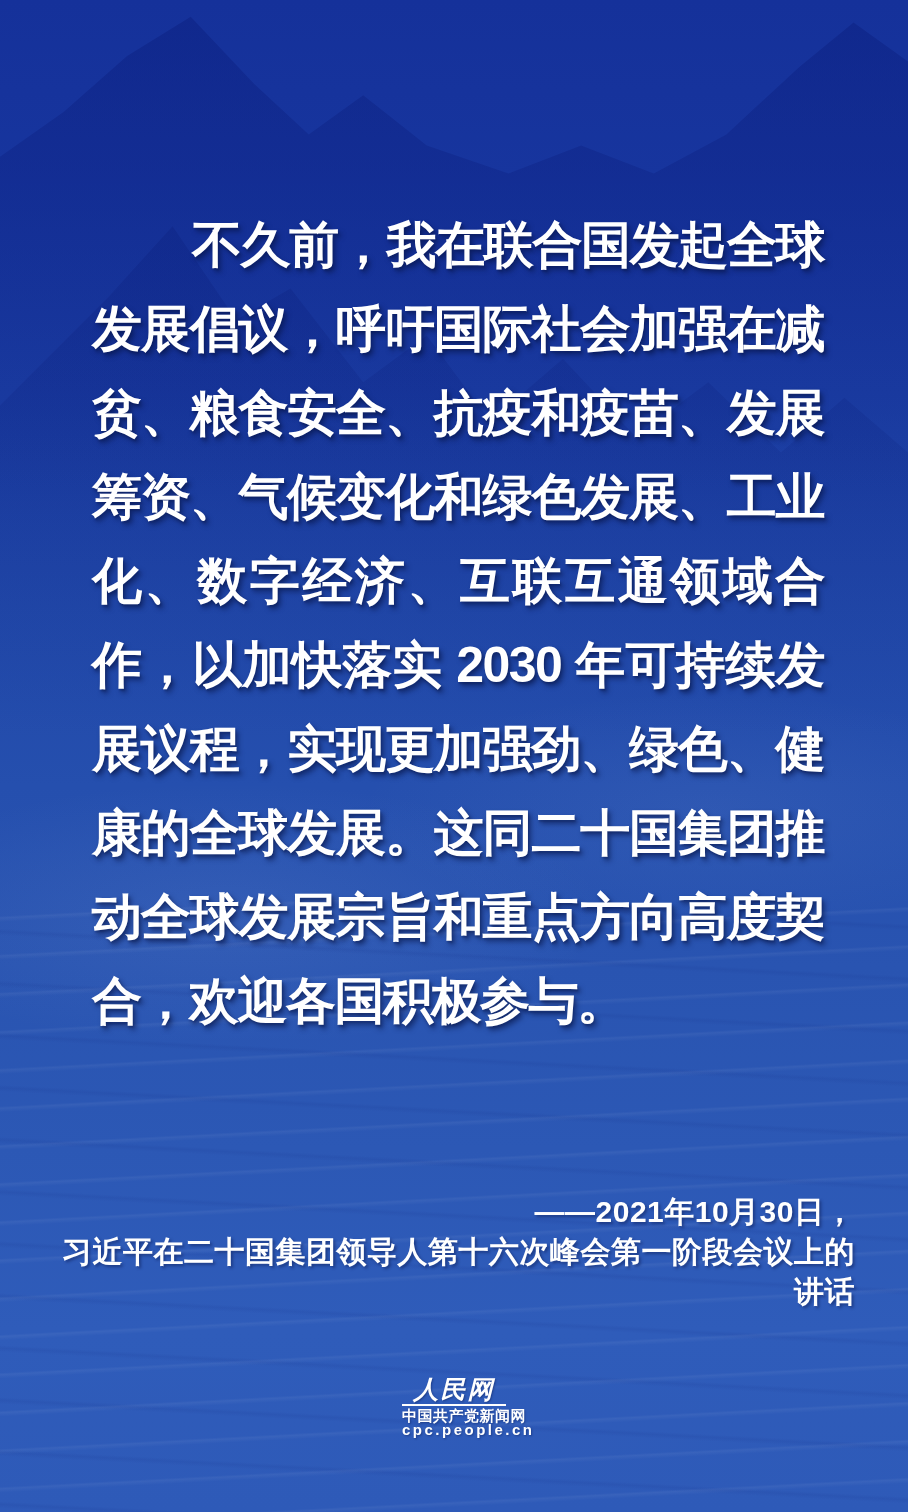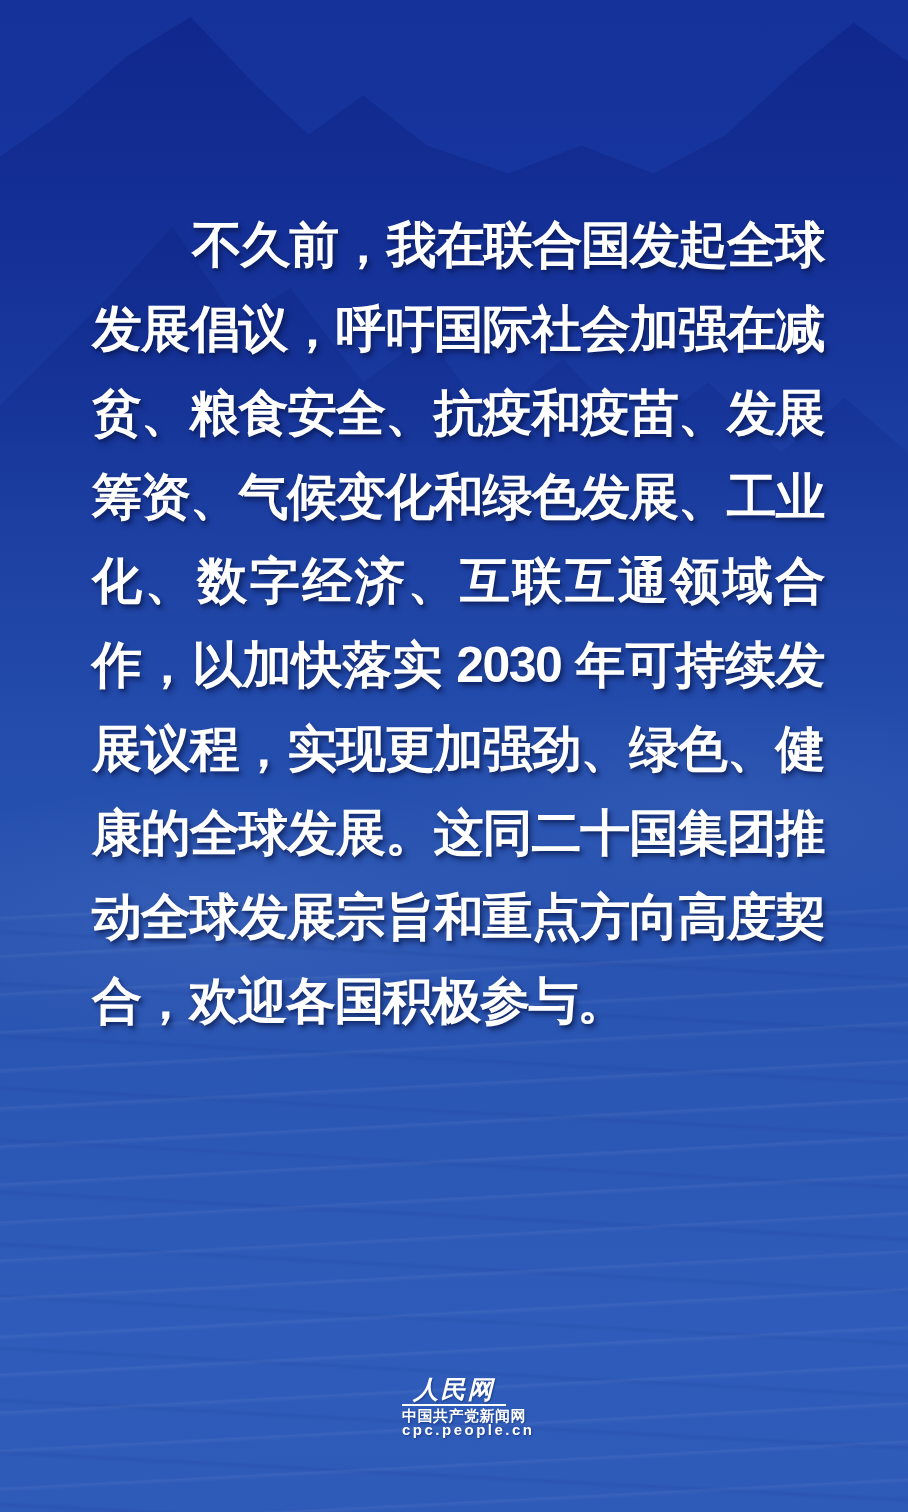--- a/index.html
+++ b/index.html
@@ -178,20 +178,22 @@
 
 <div class="poster">
   <div class="mountains mountains-1"></div>
   <div class="mountains mountains-2"></div>
   <div class="haze"></div>
   <div class="water"></div>
 
   <p class="quote">不久前，我在联合国发起全球发展倡议，呼吁国际社会加强在减贫、粮食安全、抗疫和疫苗、发展筹资、气候变化和绿色发展、工业化、数字经济、互联互通领域合作，以加快落实 2030 年可持续发展议程，实现更加强劲、绿色、健康的全球发展。这同二十国集团推动全球发展宗旨和重点方向高度契合，欢迎各国积极参与。</p>
 
   <div class="attribution">
+    <div class="attr-date">——2021年10月30日，</div>
+    <div class="attr-source">习近平在二十国集团领导人第十六次峰会第一阶段会议上的讲话</div>
   </div>
 
   <div class="footer">
     <div class="people-logo">
       <div class="pl-name">人民网</div>
       <div class="pl-line"></div>
       <div class="pl-sub">中国共产党新闻网</div>
       <div class="pl-url">cpc.people.cn</div>
     </div>
 

